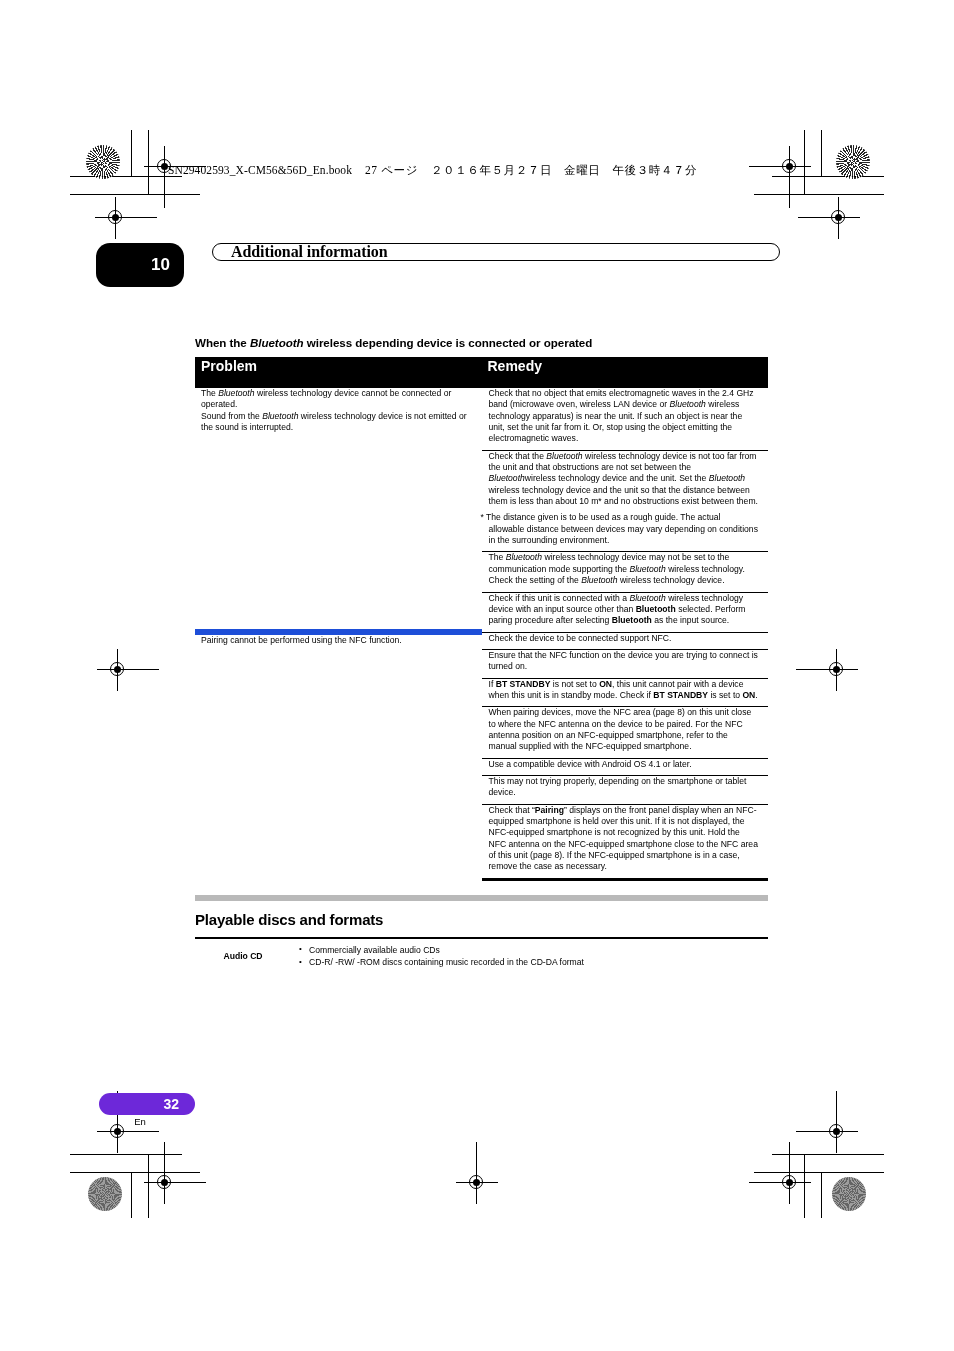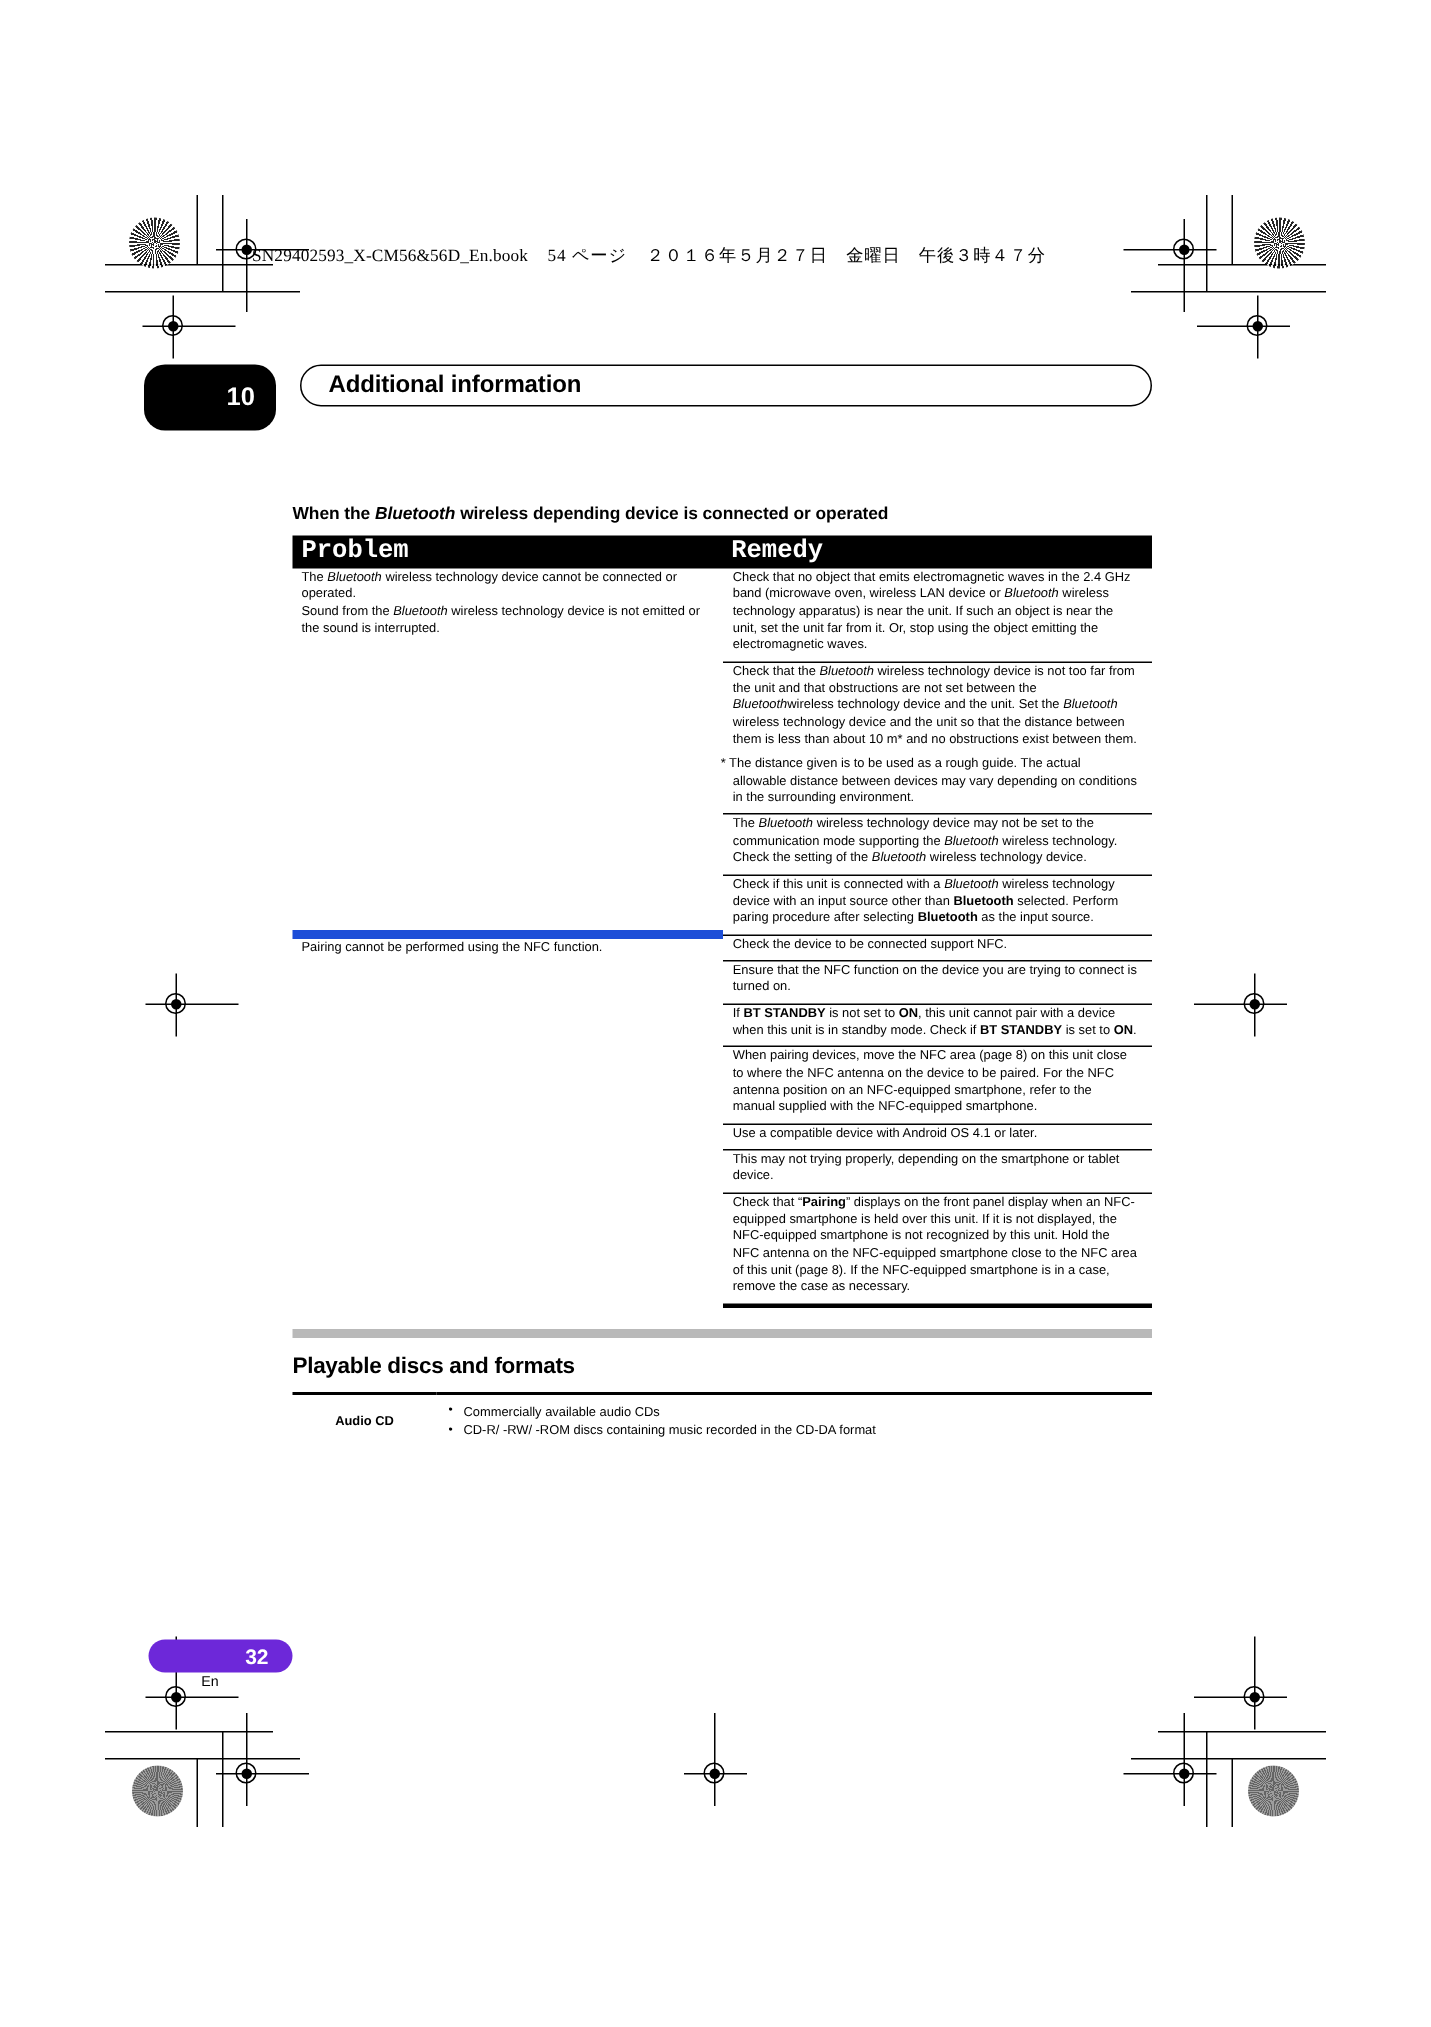--- a/index.html
+++ b/index.html
@@ -56,41 +56,41 @@
   
   .chapter { position:absolute; left:96px; top:243px; height:28px; }
   .chapter-num {
     position:absolute; left:0; top:0; width:88px; height:44px;
     background:#000; border-radius:14px;
     color:#fff; font-weight:bold; font-size:17px;
     display:flex; align-items:center; justify-content:flex-end;
     padding-right:14px; box-sizing:border-box;
   }
   .chapter-title-pill {
-    position:absolute; left:104px; top:0; width:568px; height:28px;
+    position:absolute; left:116px; top:0; width:568px; height:18px;
     border:1.3px solid #000; border-radius:14px; box-sizing:border-box;
     display:flex; align-items:center; padding-left:18px;
-    font-weight:bold; font-size:16px; letter-spacing:-.1px;
+    font-weight:bold; font-size:16px; letter-spacing:-.1px;font-family:Liberation Serif, serif;
   }
 
   
   .content { position:absolute; left:195px; top:336px; width:573px; }
 
   .sec-heading {
     font-size:11.6px; font-weight:bold; margin-bottom:8px; letter-spacing:-.05px;
   }
   .sec-heading i { font-style:italic; }
 
   table.tbl { border-collapse:collapse; width:573px; table-layout:fixed; }
 
   .thead-bar {
     background:#000; color:#fff; height:17px;
   }
   .thead-bar td {
-    font-size:17px; font-weight:bold; padding:1px 0 2px 6px; vertical-align:middle;font-family:Liberation Mono, monospace;
+    font-size:14px; font-weight:bold; padding:1px 0 14px 6px; vertical-align:middle;
   }
 
   td.prob, td.rem {
     font-size:8.6px; line-height:1.32; vertical-align:top;
     padding:0 10px 5px 6px;
   }
   td.prob { width:290px; }
   td.rem  { width:283px; padding-left:7px; }
 
   .rule-top-thin { border-top:1px solid #000; }
@@ -234,21 +234,21 @@
     <div class="mark crosshair long-u" style="left:462px;top:1168px;">
       <div class="hline"></div>
         <div class="vline"></div>
         <div class="ring"></div>
         <div class="dot"></div>
     </div>
   </div>
 
   <div class="file-header">
     <span>SN29402593_X-CM56&amp;56D_En.book</span>
-    <span class="jp" style="margin-left:10px;">54 ページ</span>
+    <span class="jp" style="margin-left:10px;">27 ページ</span>
     <span class="jp" style="margin-left:10px;">２０１６年５月２７日　金曜日　午後３時４７分</span>
   </div>
 
   <div class="chapter">
     <div class="chapter-num">10</div>
     <div class="chapter-title-pill">Additional information</div>
   </div>
 
   <div class="content">
 

